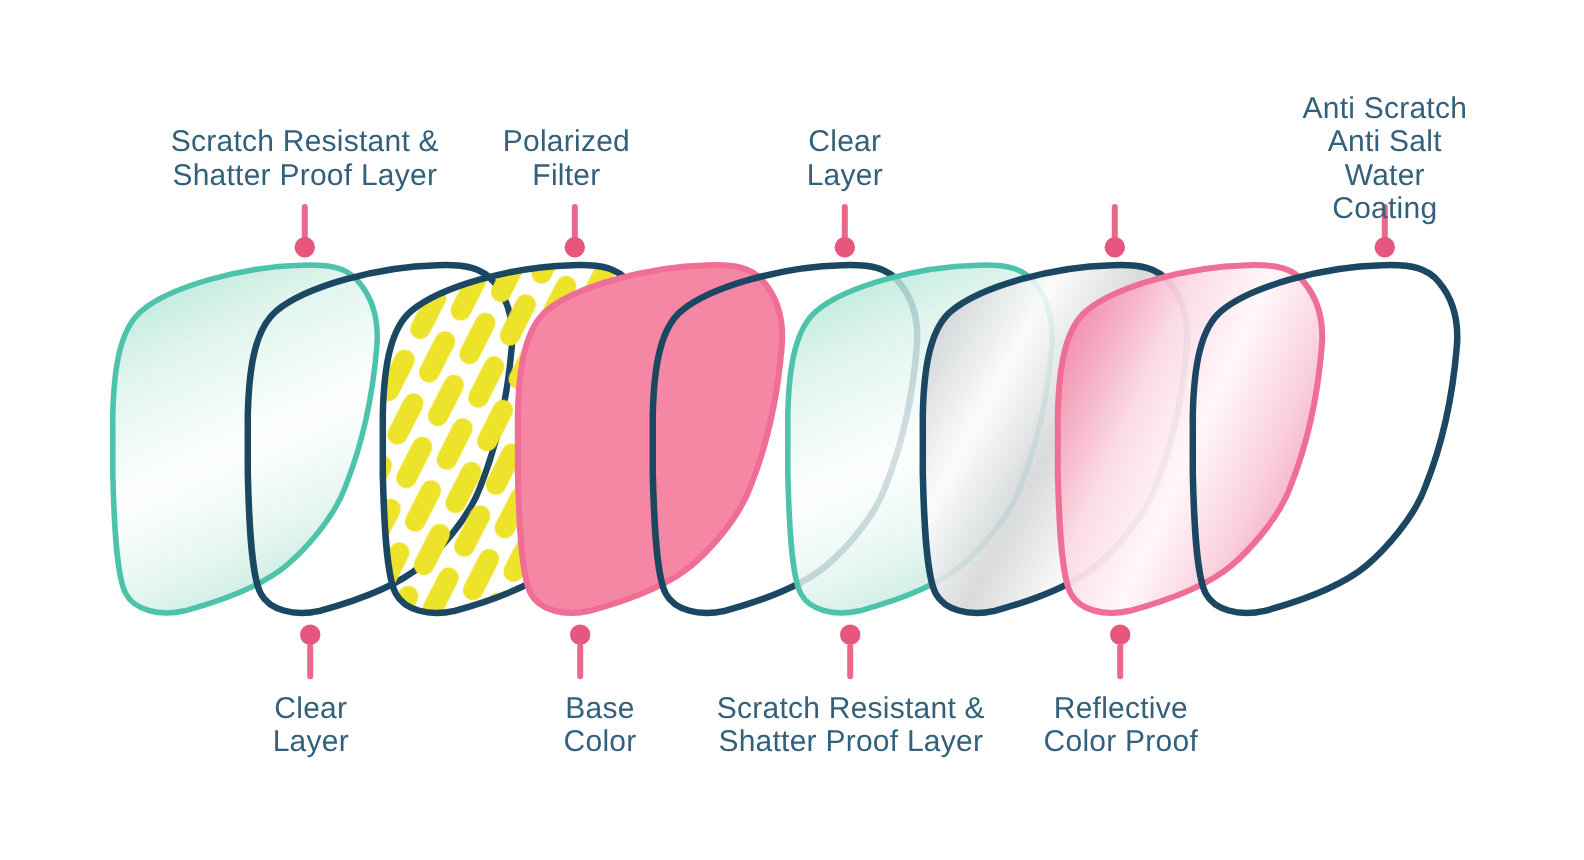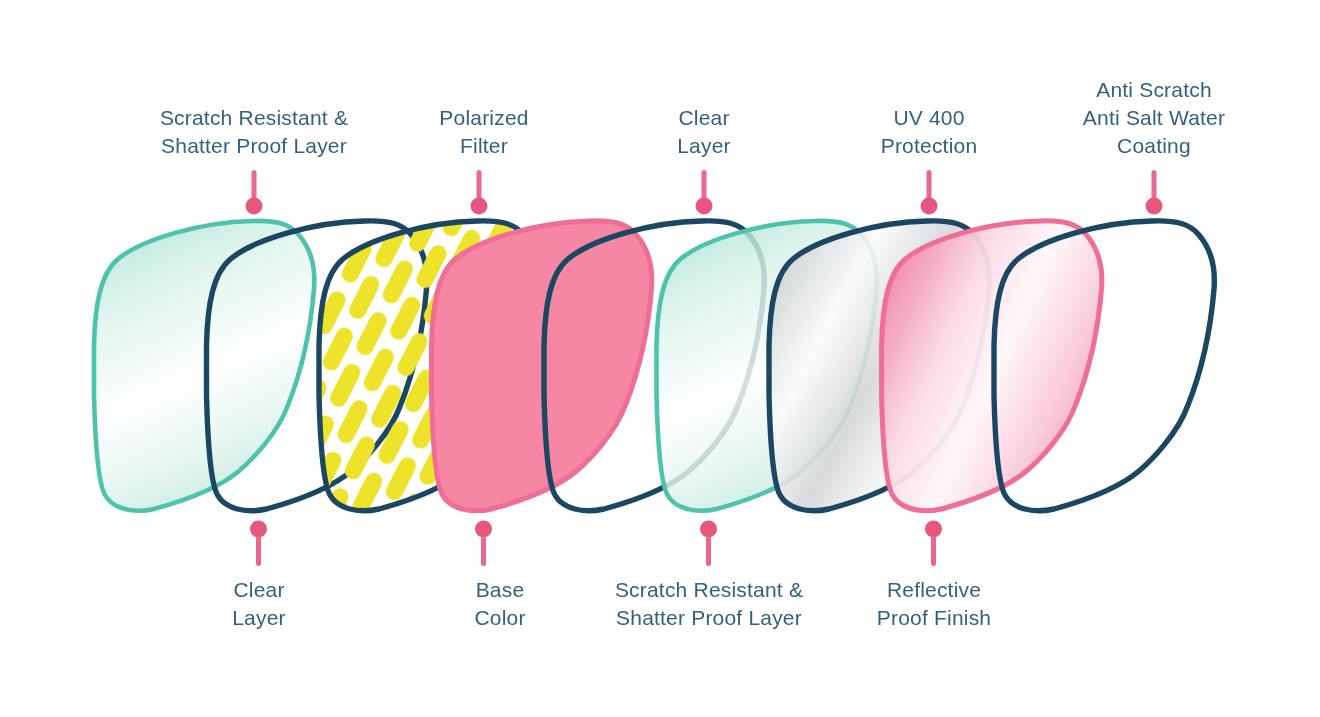--- a/index.html
+++ b/index.html
@@ -12,21 +12,21 @@
     width:1320px;height:717px;
     background:var(--bg);
     overflow:hidden;
     font-family:"Liberation Sans", sans-serif;
   }
   #lens-svg{position:absolute;left:0;top:0;}
   .lbl{
     position:absolute;
     transform:translateX(-50%);
     text-align:center;
-    font-size:21px;
+    font-size:25px;
     line-height:28px;
     font-weight:500;
     letter-spacing:.2px;
     color:var(--text);
     white-space:pre-line;
   }
   .top2{top:104px;}
   .top3{top:76px;}
   .bot{top:576px;}
 </style>
@@ -91,29 +91,27 @@
       <circle cx="933.5" cy="529" r="8.5" fill="#E6567E"></circle>
       <rect x="931" y="536" width="5" height="30" rx="2.5" fill="#E9688C"></rect>
       <rect x="1151.5" y="170" width="5" height="30" rx="2.5" fill="#E9688C"></rect>
       <circle cx="1154" cy="206" r="8.5" fill="#E6567E"></circle>
     </svg>
 
   <div class="lbl top2" style="left:254px">Scratch Resistant &amp;
 Shatter Proof Layer</div>
   <div class="lbl bot" style="left:259px">Clear
 Layer</div>
-  <div class="lbl top2" style="left:484px">Polarized
+  <div class="lbl top2" style="left:472px">Polarized
 Filter</div>
   <div class="lbl bot" style="left:500px">Base
 Color</div>
   <div class="lbl top2" style="left:704px">Clear
 Layer</div>
   <div class="lbl bot" style="left:709px">Scratch Resistant &amp;
 Shatter Proof Layer</div>
-  <div class="lbl top2" style="left:929px">UV 400
-Protection</div>
   <div class="lbl bot" style="left:934px">Reflective
-Proof Finish</div>
+Color Proof</div>
   <div class="lbl top3" style="left:1154px">Anti Scratch
 Anti Salt Water
 Coating</div>
 
 </div>
 
 </body></html>

